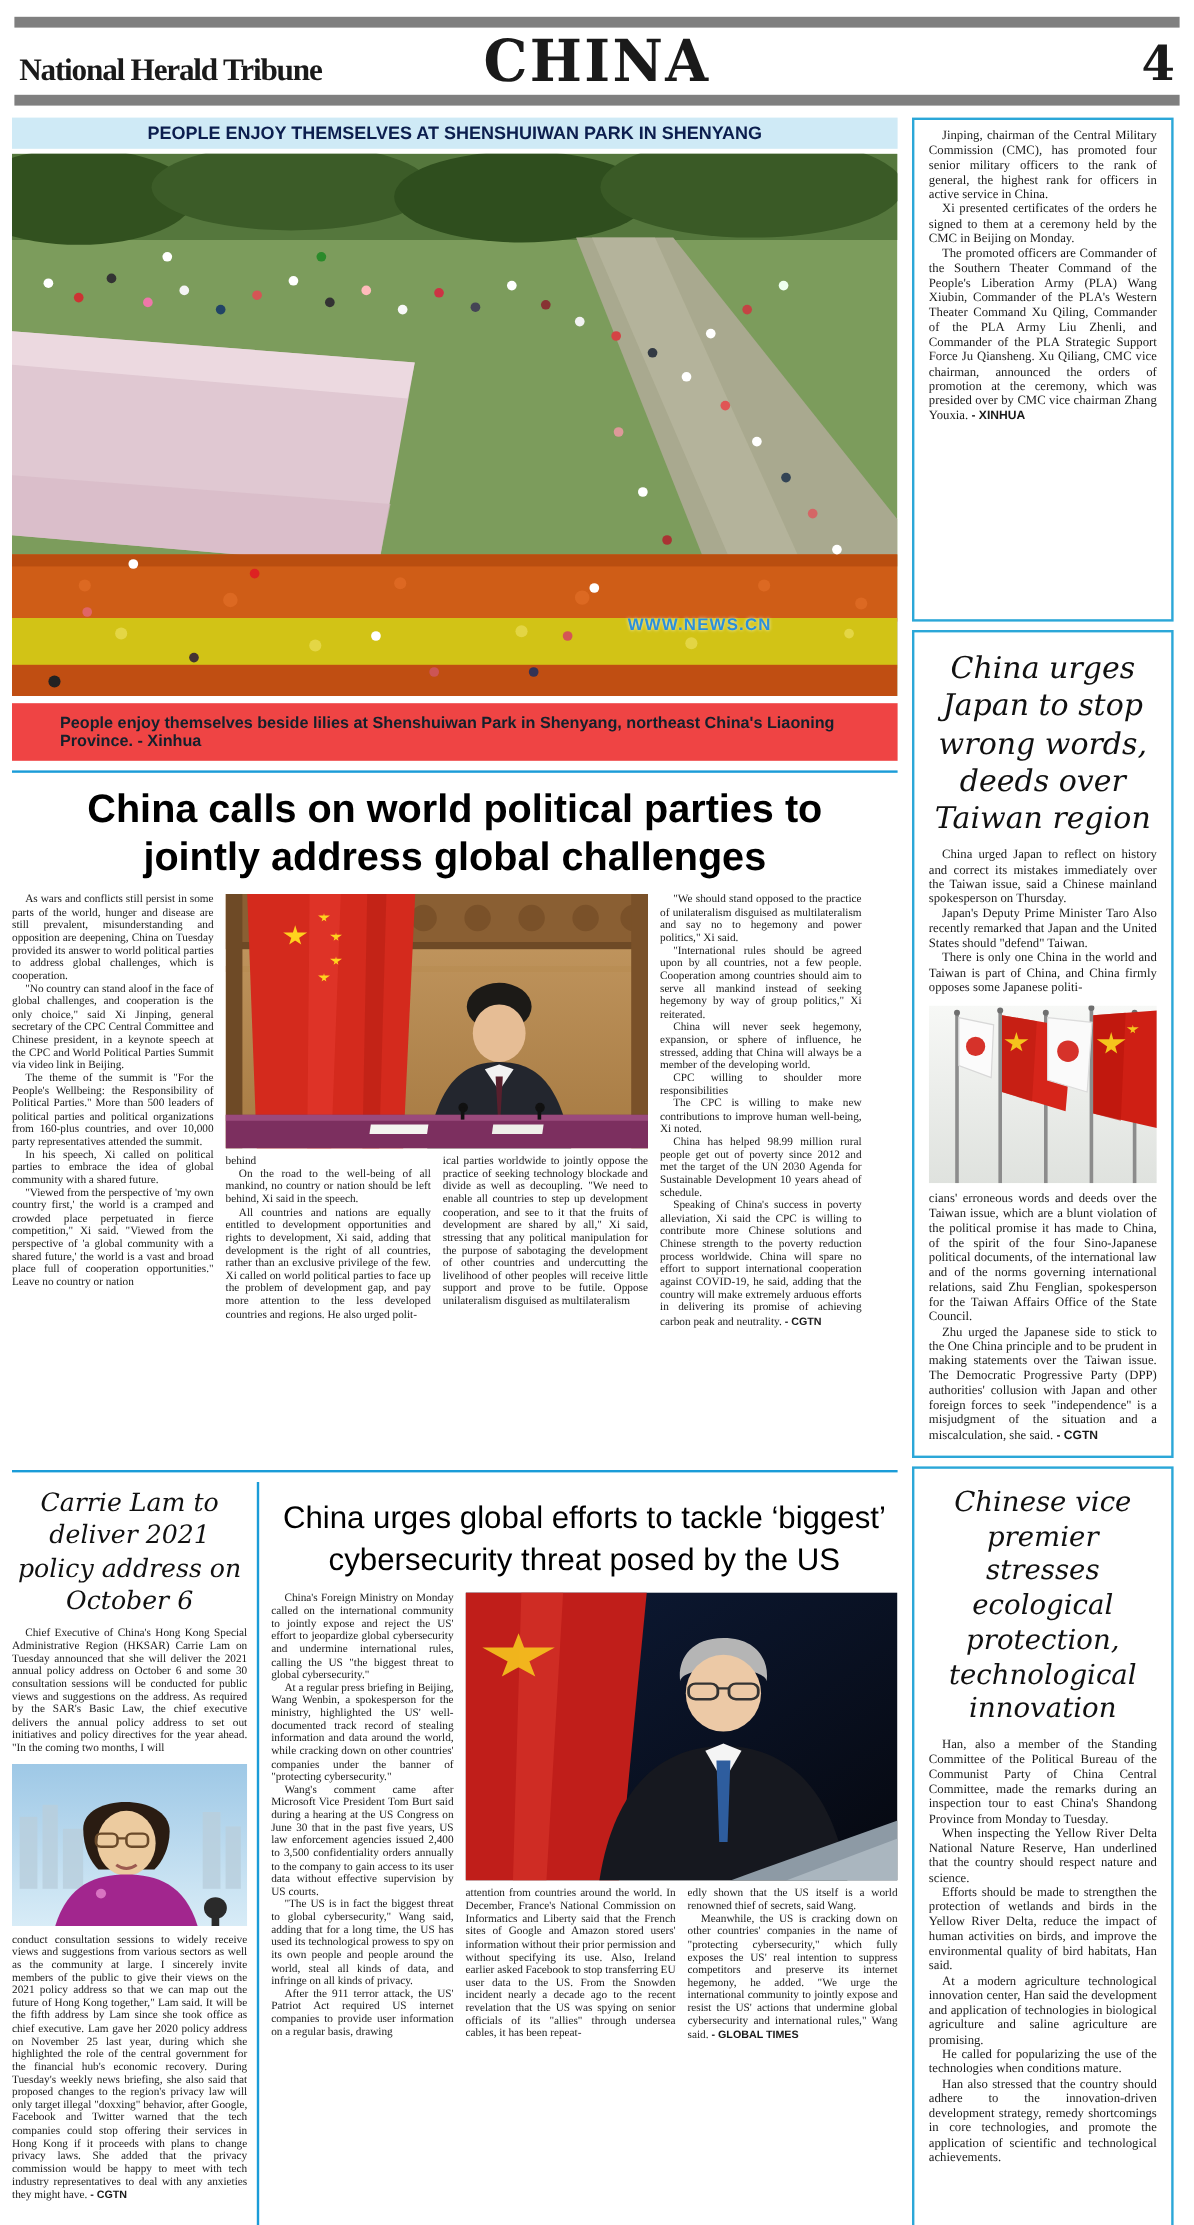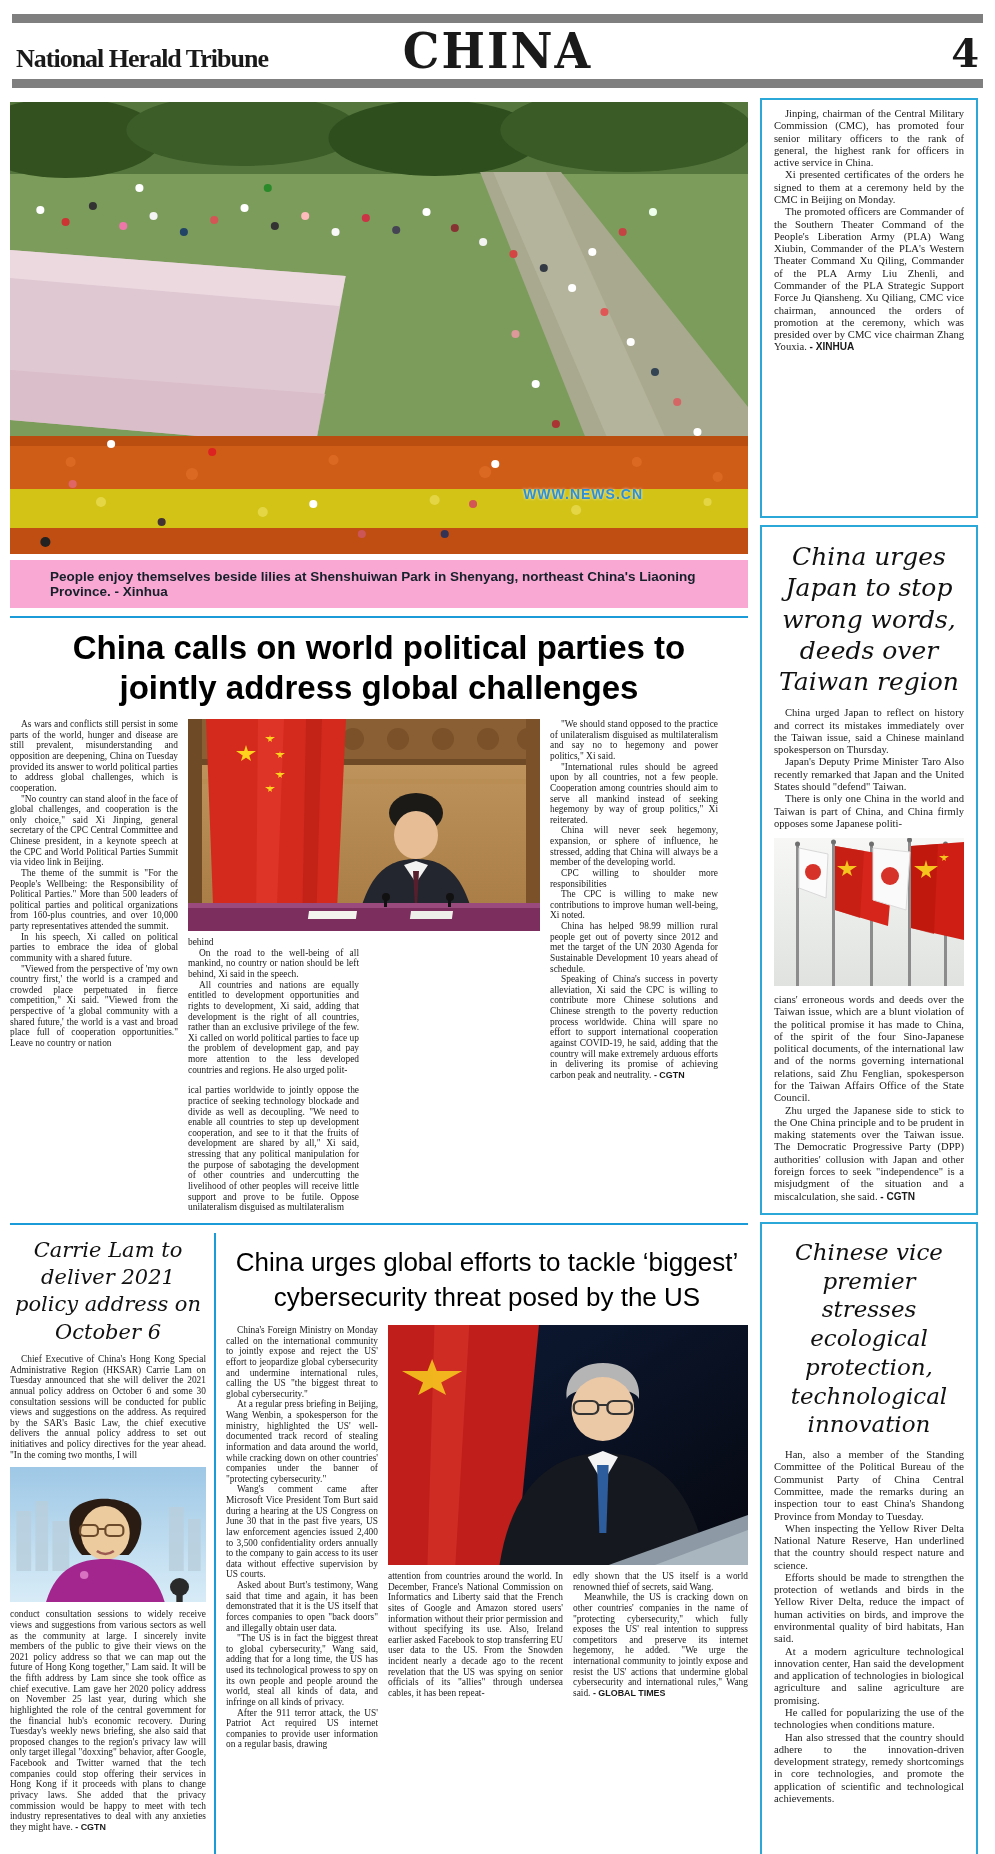--- a/index.html
+++ b/index.html
@@ -18,36 +18,36 @@
   .main-col{width:738px;flex:none;}
   .sidebar{width:218px;flex:none;display:flex;flex-direction:column;gap:7px;}
   
   .banner{background:#cfeaf6;color:#0c1e4e;font-family:"Liberation Sans",sans-serif;font-weight:bold;
           font-size:15px;text-align:center;padding:5px 0 4px;letter-spacing:0px;}
   
   .park-photo{position:relative;height:452px;margin-top:4px;overflow:hidden;}
   .park-photo svg{display:block;width:100%;height:100%;}
   .watermark{position:absolute;right:105px;bottom:52px;color:#2b8fd9;font-family:"Liberation Sans",sans-serif;
              font-weight:bold;font-size:14px;letter-spacing:1px;text-shadow:0 0 3px rgba(255,255,255,.8);}
-  .caption{background:#f9a8d4;font-family:"Liberation Sans",sans-serif;font-weight:bold;font-size:13.5px;
+  .caption{background:#ef4444;font-family:"Liberation Sans",sans-serif;font-weight:bold;font-size:13.5px;
            color:#15202b;padding:9px 10px 9px 40px;margin-top:6px;}
   .blue-rule{border:none;border-top:2px solid #1b9cd8;margin:8px 0 2px;}
   
   .main-headline{font-family:"Liberation Sans",sans-serif;font-weight:bold;font-size:33px;line-height:1.2;
                  text-align:center;margin:10px 30px 12px;color:#000;}
   
   .para{margin:0;text-indent:11px;text-align:justify;}
   .noindent{text-indent:0;}
   .body-txt{font-size:9.4px;line-height:1.13;}
   .main-cols{display:flex;gap:10px;min-height:470px;overflow:hidden;}
   .main-cols .c1,.main-cols .c4{width:168px;flex:none;}
   .mid{width:352px;flex:none;}
   .xi-photo{height:212px;margin-bottom:6px;}
   .xi-photo svg{display:block;width:100%;height:100%;}
-  .mid-cols{display:flex;gap:10px;flex-direction:column;}
+  .mid-cols{display:flex;gap:10px;}
   .mid-cols .col{width:171px;flex:none;}
   .source{font-family:"Liberation Sans",sans-serif;font-weight:bold;font-size:.95em;white-space:nowrap;}
   
   .bottom-row{display:flex;border-top:2px solid #1b9cd8;margin-top:10px;padding-top:8px;min-height:632px;overflow:hidden;}
   .carrie{width:196px;flex:none;padding-right:8px;}
   .italic-head{font-family:"DejaVu Serif",serif;font-style:italic;font-weight:normal;text-align:center;
                margin:4px 0 8px;color:#111;}
   .carrie .italic-head{font-size:21px;line-height:1.3;}
   .carrie-photo{height:135px;margin:7px 0;}
   .carrie-photo svg{display:block;width:100%;height:100%;}
@@ -86,20 +86,21 @@
       <div class="section-name">CHINA</div>
       <div class="page-num">4</div>
     </div>
     <div class="bar"></div>
   </div>
 
   <div class="content">
 
     <div class="main-col">
 
+      <div class="banner">PEOPLE ENJOY THEMSELVES AT SHENSHUIWAN PARK IN SHENYANG</div>
 
       <div class="park-photo">
         <svg viewBox="0 0 730 452" preserveAspectRatio="none" aria-hidden="true">
           <rect width="730" height="452" fill="#7c9c5c"></rect>
           <rect width="730" height="72" fill="#55773d"></rect>
           <ellipse cx="55" cy="36" rx="95" ry="40" fill="#32511f"></ellipse>
           <ellipse cx="230" cy="28" rx="115" ry="36" fill="#3c5c28"></ellipse>
           <ellipse cx="420" cy="36" rx="105" ry="38" fill="#2f4e1e"></ellipse>
           <ellipse cx="610" cy="28" rx="125" ry="42" fill="#3a5a26"></ellipse>
           <polygon points="465,70 545,70 730,305 730,452 615,452" fill="#a9a98f"></polygon>
@@ -298,21 +299,20 @@
             </div>
         </div>
 
         <div class="cyber">
           <h2 class="cyber-head">China urges global efforts to tackle ‘biggest’ cybersecurity threat posed by the US</h2>
           <div class="cyber-cols">
             <div class="col cc1">
                 <p class="para">China's Foreign Ministry on Monday called on the international community to jointly expose and reject the US' effort to jeopardize global cybersecurity and undermine international rules, calling the US "the biggest threat to global cybersecurity."</p>
                 <p class="para">At a regular press briefing in Beijing, Wang Wenbin, a spokesperson for the ministry, highlighted the US' well-documented track record of stealing information and data around the world, while cracking down on other countries' companies under the banner of "protecting cybersecurity."</p>
                 <p class="para">Wang's comment came after Microsoft Vice President Tom Burt said during a hearing at the US Congress on June 30 that in the past five years, US law enforcement agencies issued 2,400 to 3,500 confidentiality orders annually to the company to gain access to its user data without effective supervision by US courts.</p>
-                <p class="para">Asked about Burt's testimony, Wang said that time and again, it has been demonstrated that it is the US itself that forces companies to open "back doors" and illegally obtain user data.</p>
                 <p class="para">"The US is in fact the biggest threat to global cybersecurity," Wang said, adding that for a long time, the US has used its technological prowess to spy on its own people and people around the world, steal all kinds of data, and infringe on all kinds of privacy.</p>
                 <p class="para">After the 911 terror attack, the US' Patriot Act required US internet companies to provide user information on a regular basis, drawing</p>
               </div>
             <div class="cyber-mid">
               <div class="wang-photo">
                 <svg viewBox="0 0 310 240" preserveAspectRatio="none" aria-hidden="true">
                   <defs>
                     <linearGradient id="navy" x1="0" y1="0" x2="1" y2="1">
                       <stop offset="0" stop-color="#0d1b38"></stop>
                         <stop offset="1" stop-color="#06080f"></stop>

